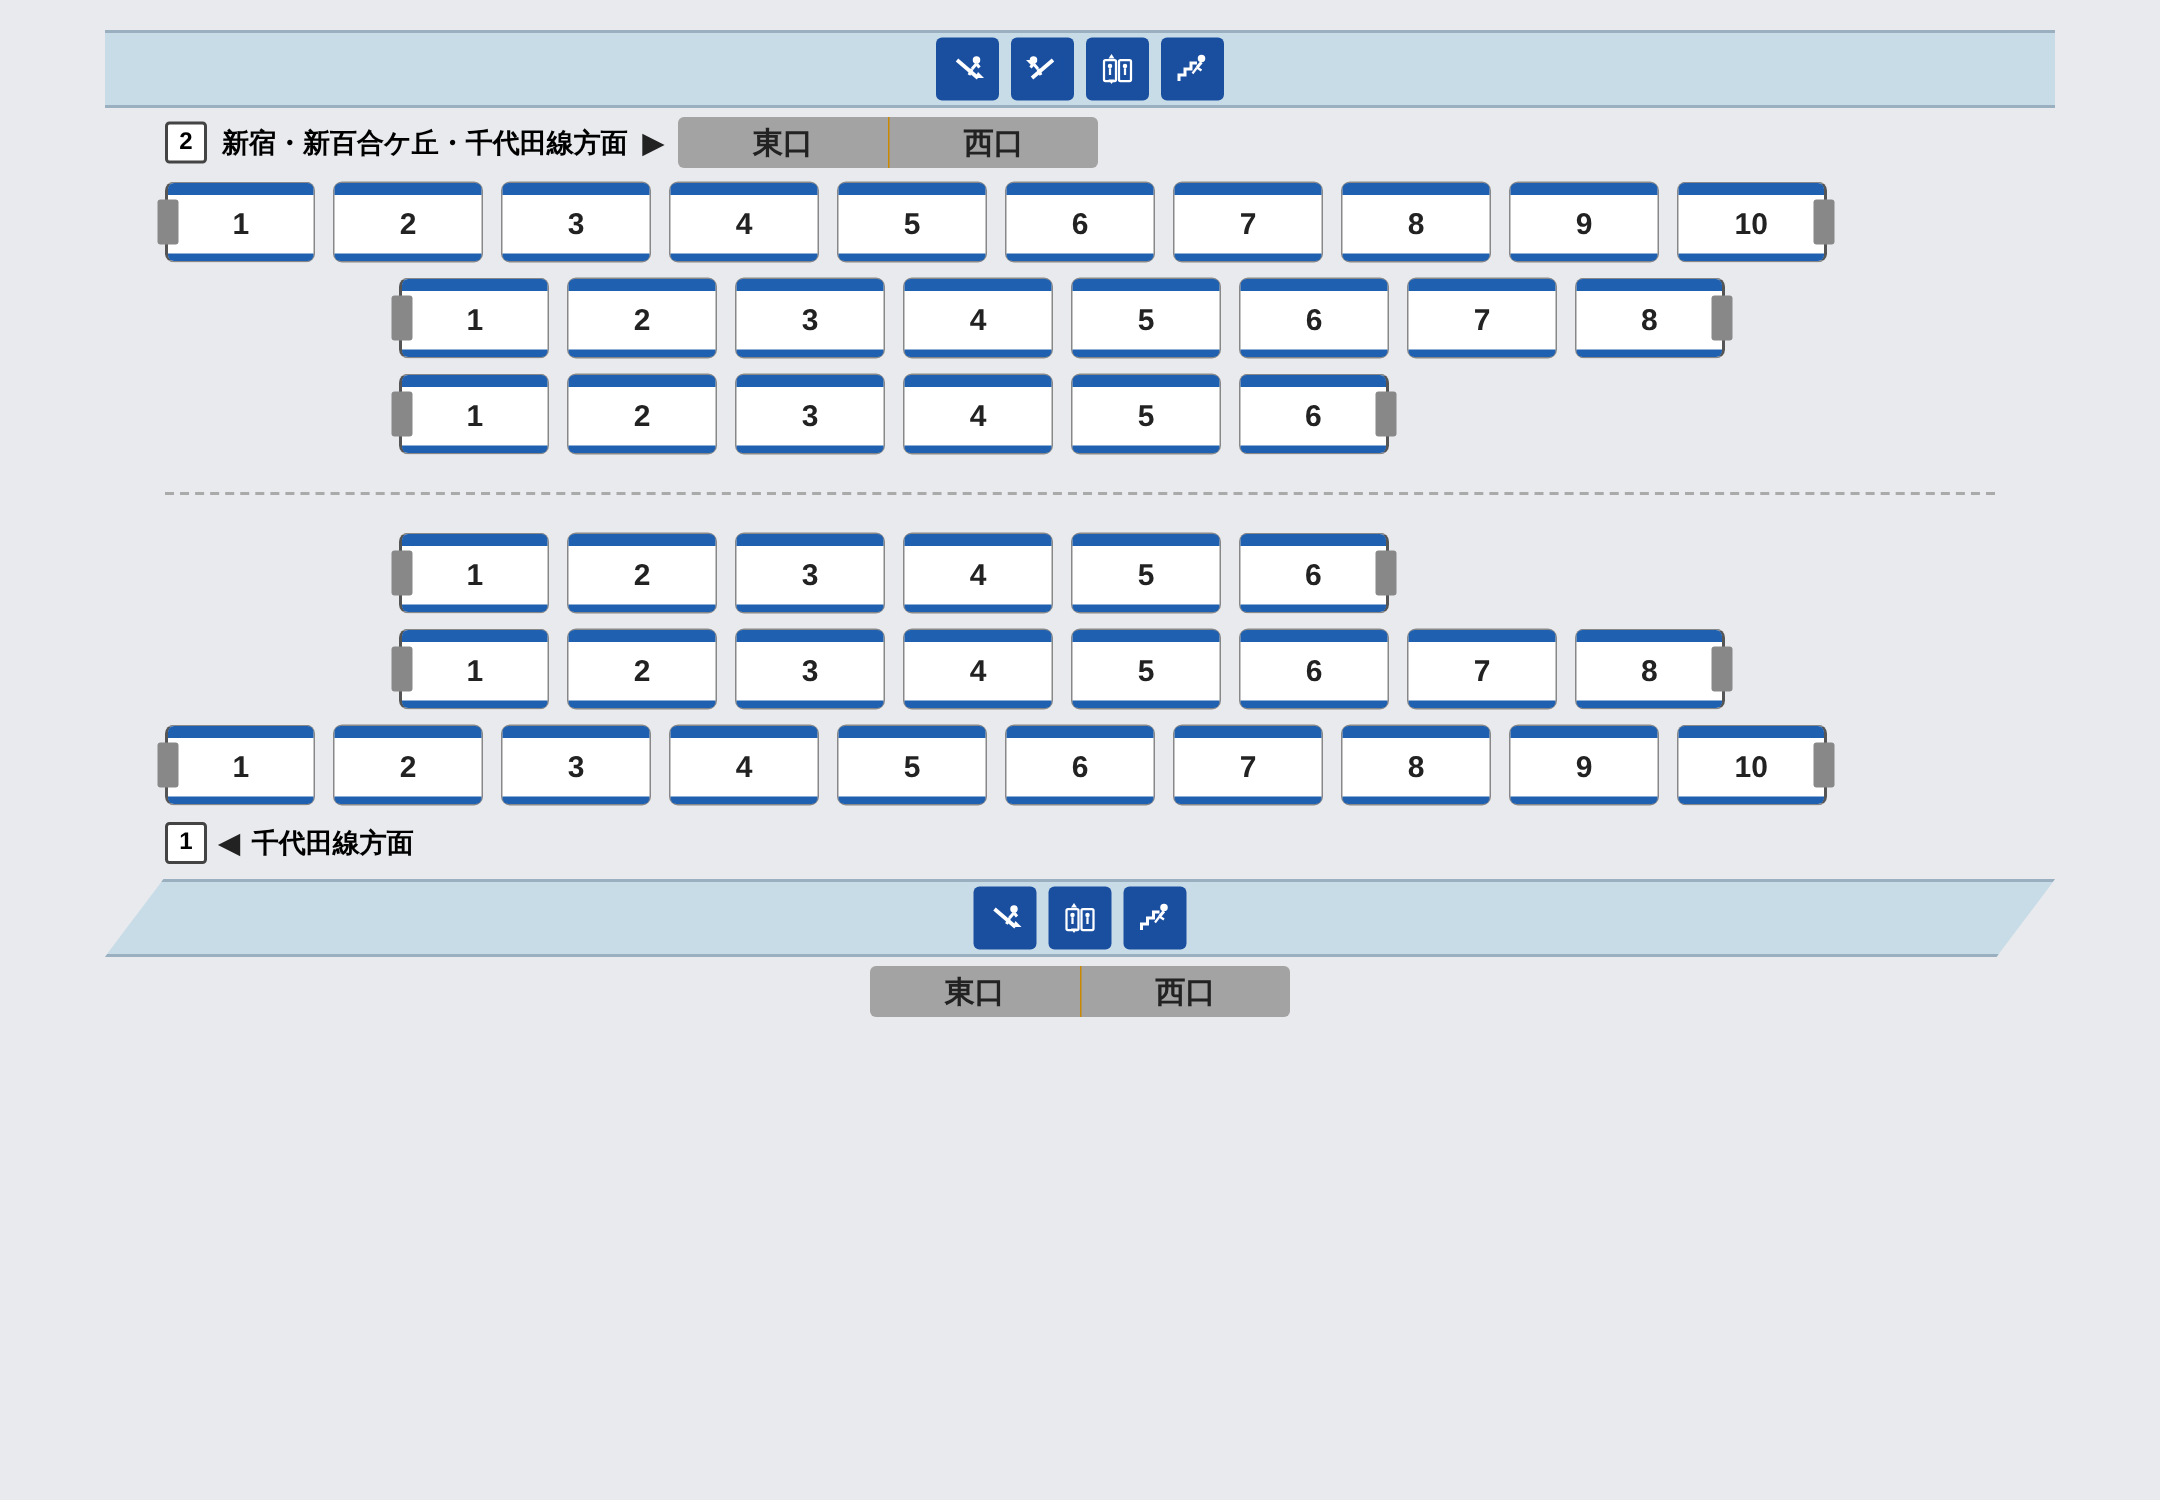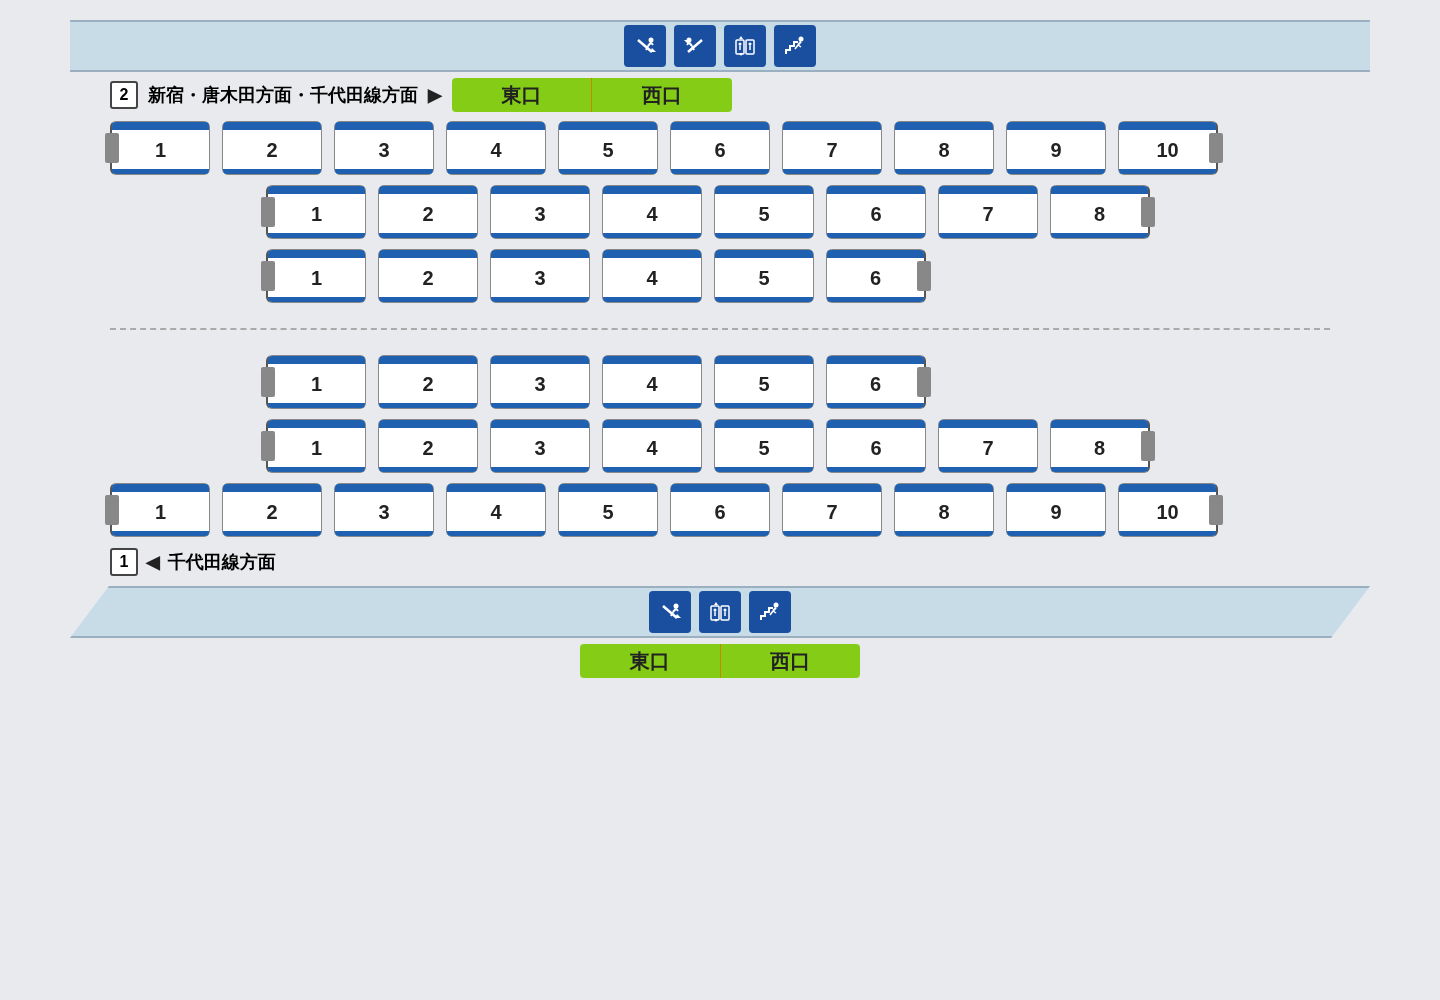--- a/index.html
+++ b/index.html
@@ -28,21 +28,21 @@
       height: 42px;
       border-radius: 4px;
       display: flex;
       align-items: center;
       justify-content: center;
       font-size: 22px;
     }
 
     
     .exit-bar {
-      background: #84cc16;
+      background: #a3a3a3;
       border-radius: 4px;
       display: flex;
       align-items: center;
       justify-content: center;
       height: 34px;
       min-width: 280px;
       font-size: 20px;
       font-weight: bold;
       color: #222;
       gap: 0;
@@ -249,21 +249,21 @@
       </div>
     </div>
   </div>
 
   <div style="display:flex; flex-direction:column; padding: 0 40px;">
 
     <div style="display:flex; align-items:center; margin: 6px 0 4px 0; gap: 10px;">
       <div class="direction-number-box">
         <span>2</span>
       </div>
-      <span style="font-size:18px; font-weight:bold;">新宿・唐木田方面・千代田線方面</span>
+      <span style="font-size:18px; font-weight:bold;">新宿・新百合ケ丘・千代田線方面</span>
       <span style="font-size:18px; font-weight:bold; color:#222;">▶</span>
       <div class="exit-bar" style="margin-left: 0;">
         <div class="exit-cell">東口</div>
         <div style="width:1px; background:#c88800; align-self:stretch;"></div>
         <div class="exit-cell">西口</div>
       </div>
     </div>
 
     <div class="trains-row row-10car">
       <div class="car first-car">

